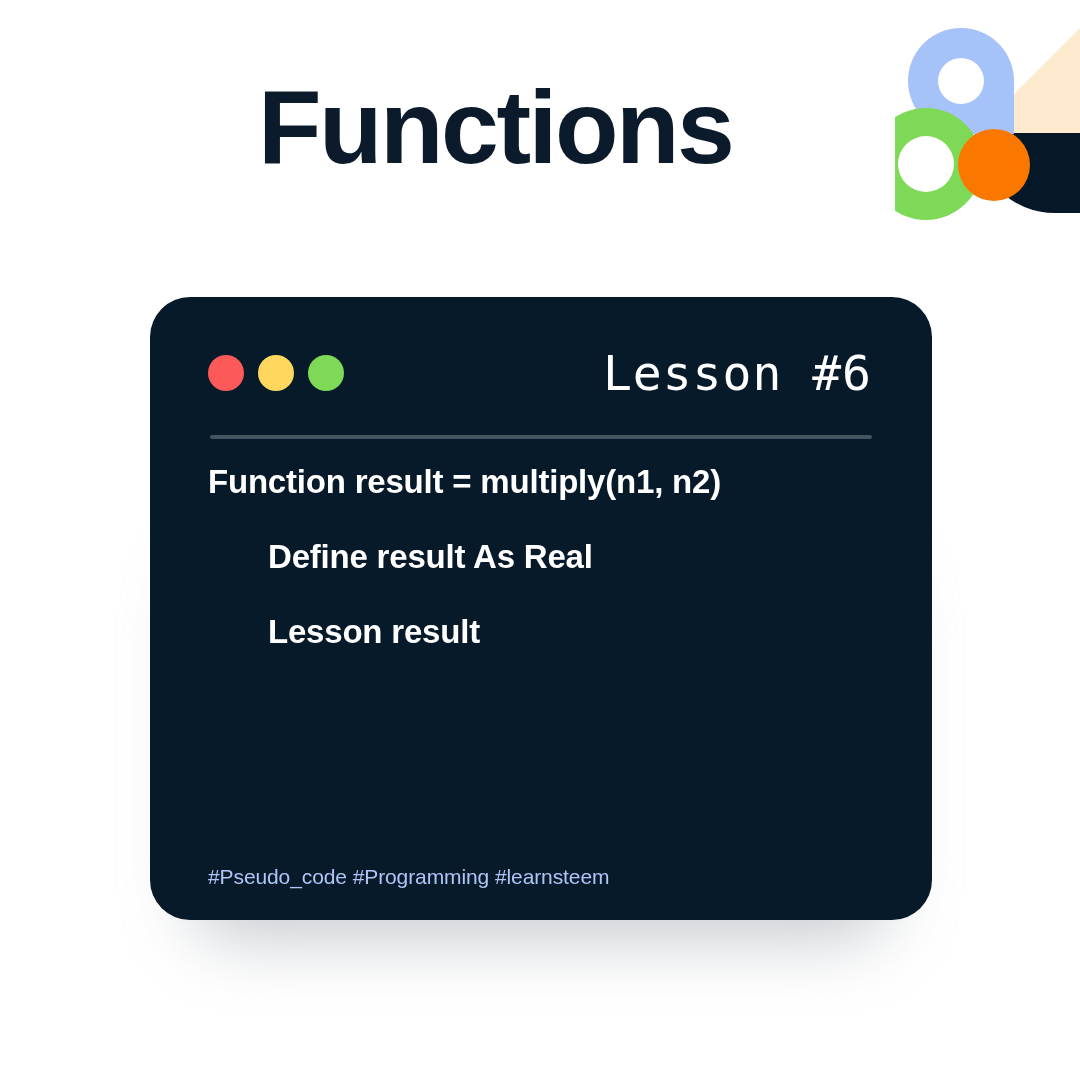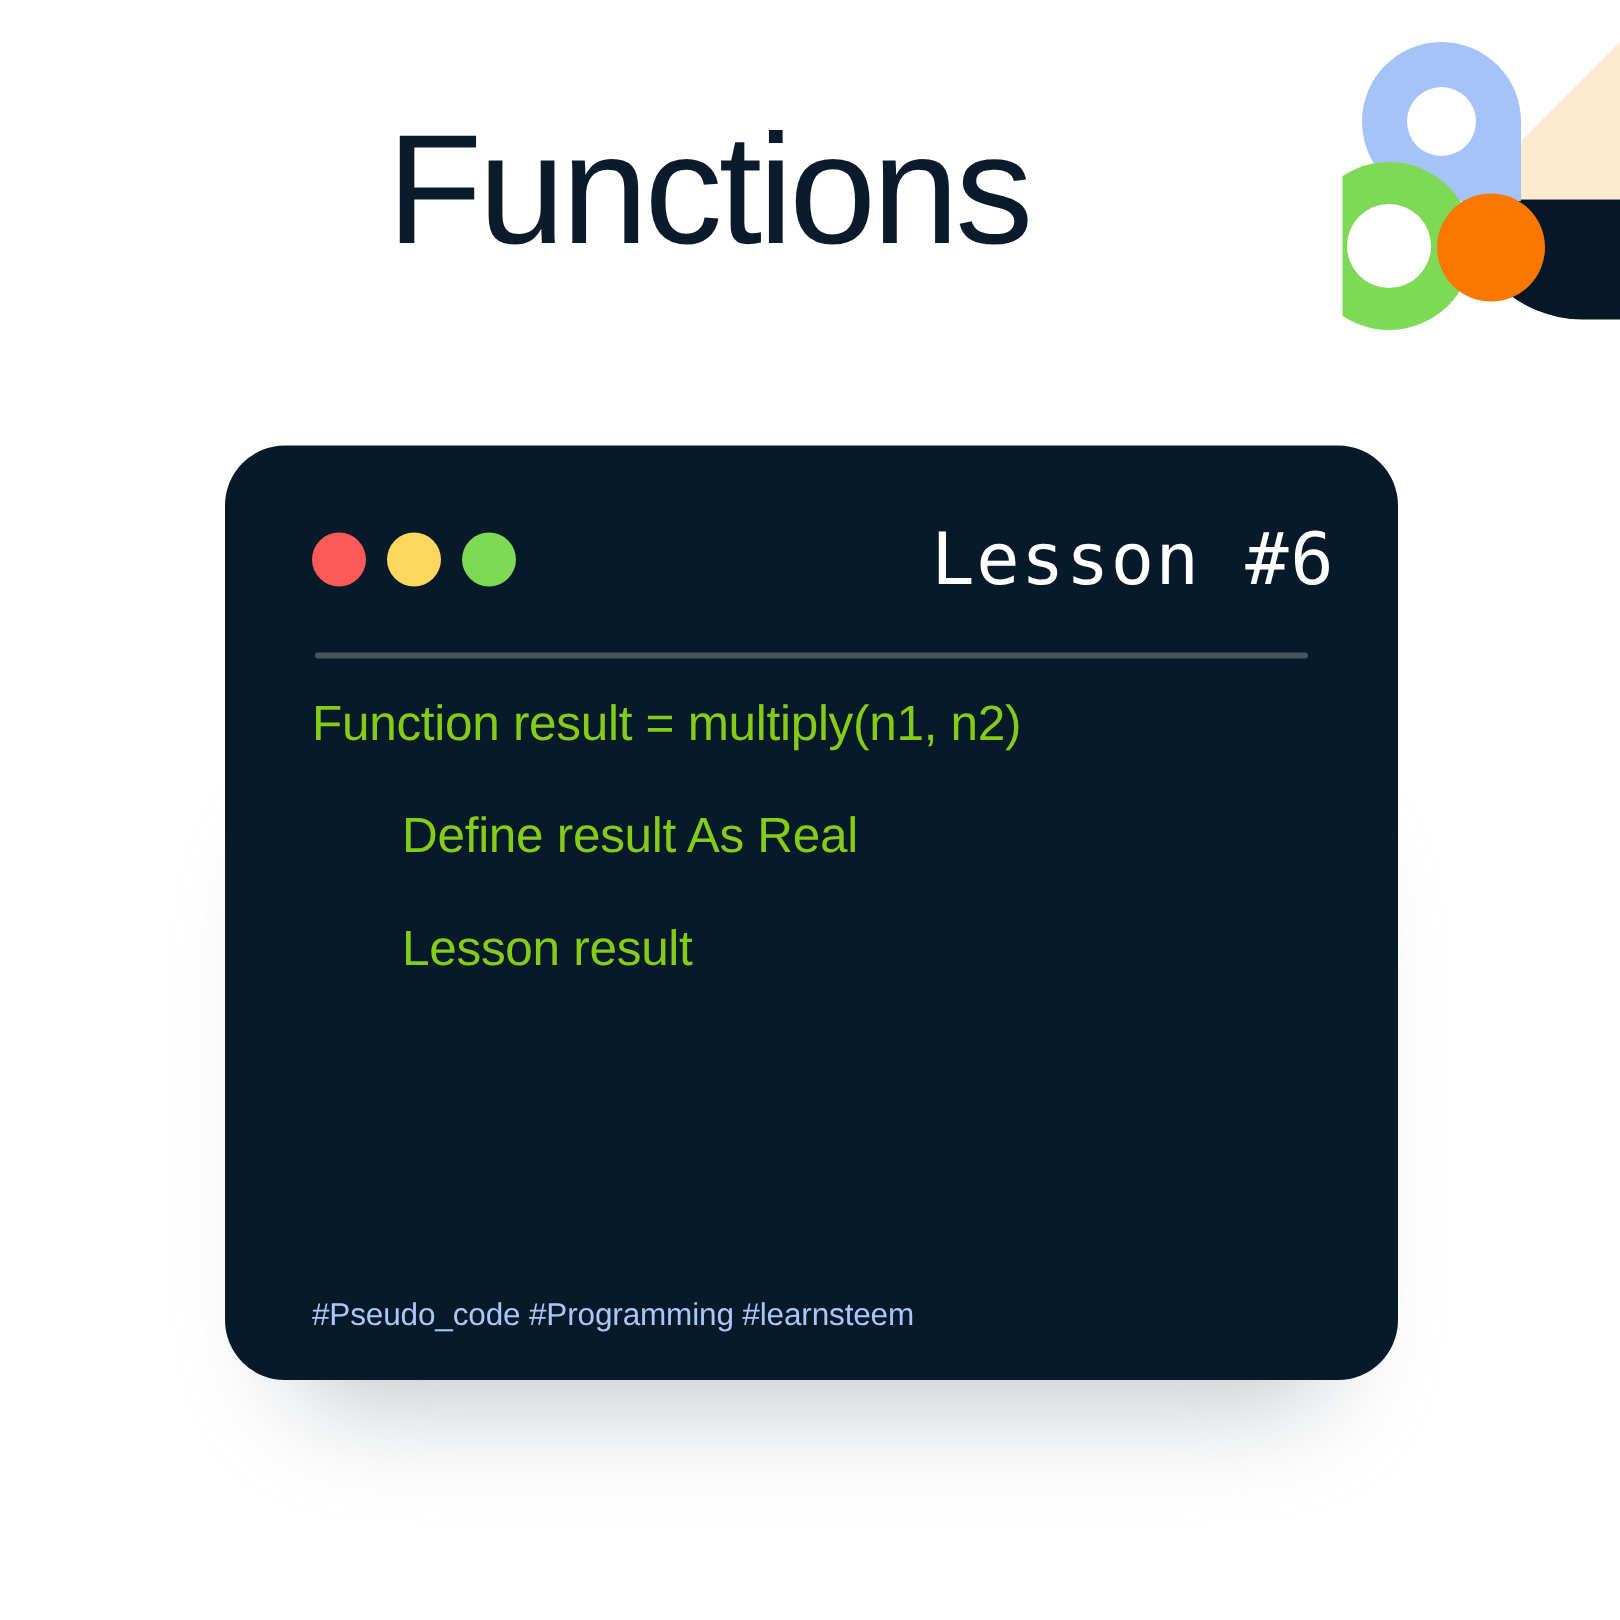--- a/index.html
+++ b/index.html
@@ -102,21 +102,21 @@
     height: 250px;
     overflow: hidden;
   }
 
   
   .page-title {
     position: absolute;
     left: 258px;
     top: 75px;
     font-size: 104px;
-    font-weight: 400;
+    font-weight: 700;
     letter-spacing: -2.5px;
     color: #0b1b2b;
     line-height: 1.0;
     white-space: nowrap;
   }
 
   
   .card-shadow {
     position: absolute;
     left: 190px;
@@ -138,21 +138,20 @@
     border-radius: 40px;
     overflow: hidden;
   }
 
   .card-topbar {
     position: absolute;
     left: 0;
     top: 0;
     width: 100%;
     height: 140px;
-    padding-left: 18px;
   }
   .dots {
     position: absolute;
     left: 58px;
     top: 58px;
     display: flex;
     gap: 14px;
   }
   .dot {
     width: 36px;
@@ -185,23 +184,23 @@
     border-radius: 2px;
   }
 
   .code-body {
     position: absolute;
     left: 0;
     top: 168px;
     width: 100%;
   }
   .code-line {
-    color: #84cc16;
+    color: #ffffff;
     font-size: 33px;
-    font-weight: 400;
+    font-weight: 700;
     line-height: 1.0;
     white-space: pre;
     margin-bottom: 42px;
     letter-spacing: -0.2px;
   }
   .indent-0 { margin-left: 58px; }
   .indent-1 { margin-left: 118px; margin-top: 32px; }
   .indent-end { margin-left: 68px; }
 
   .hashtags {

